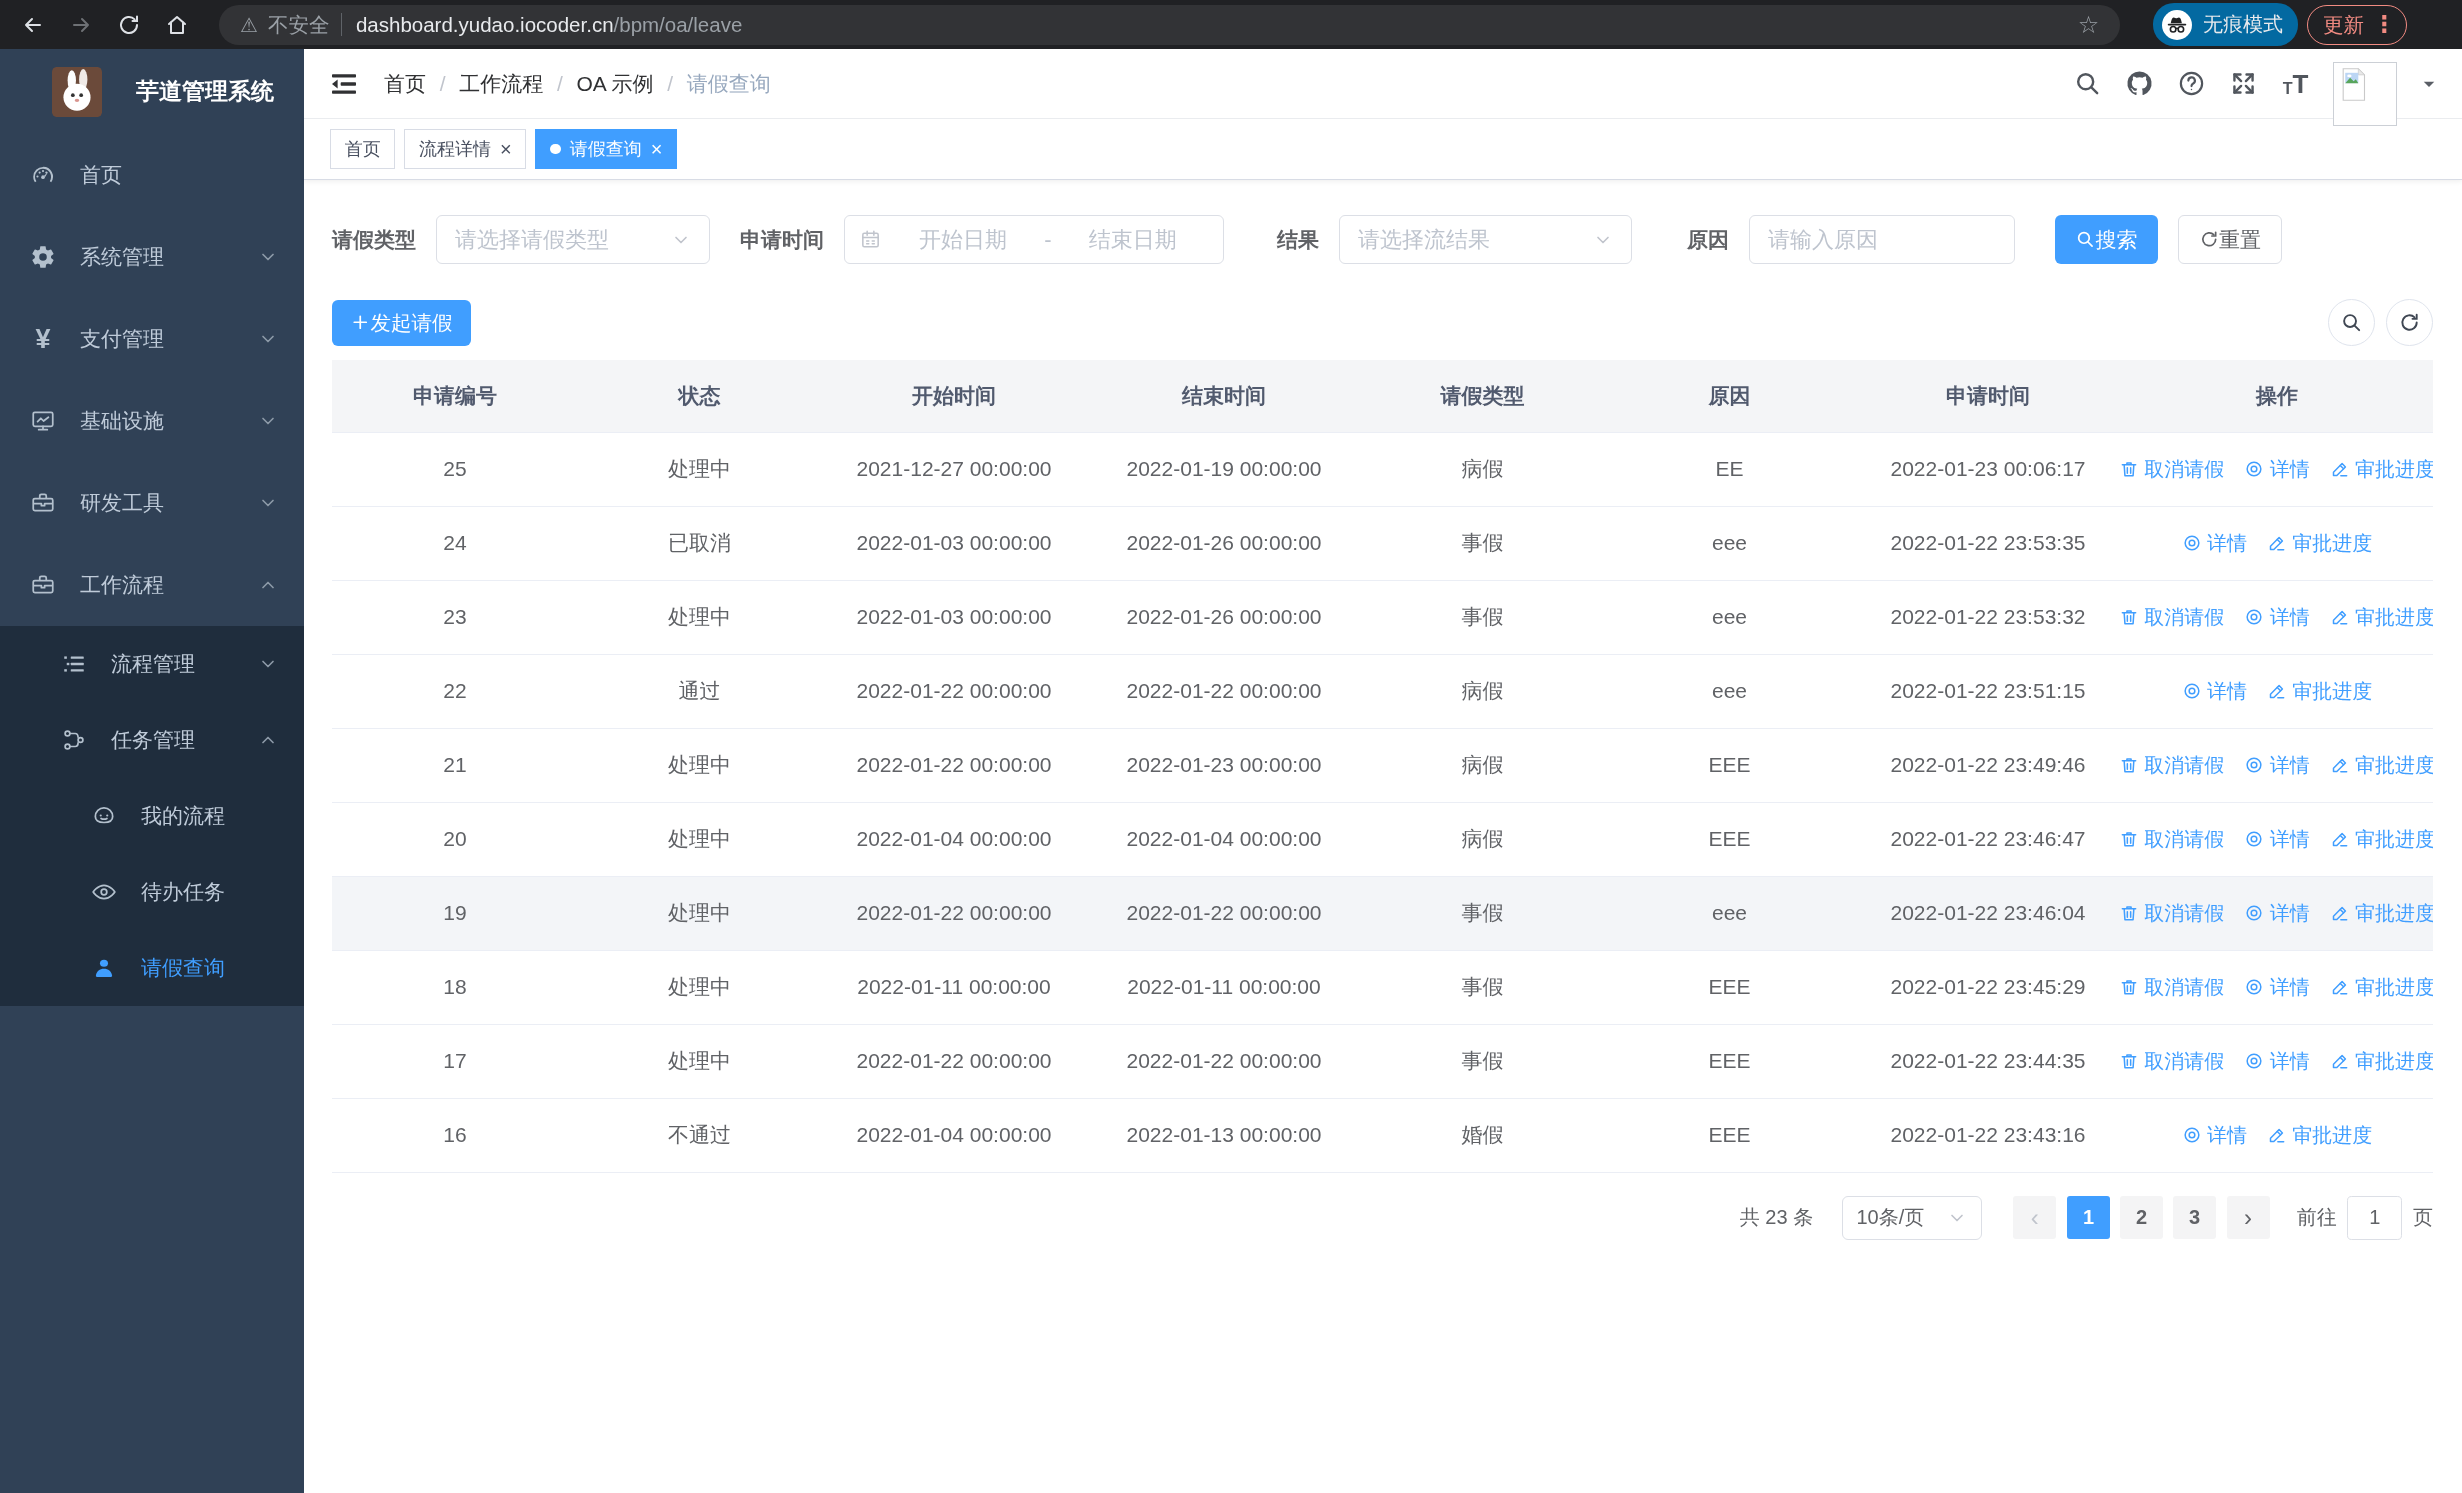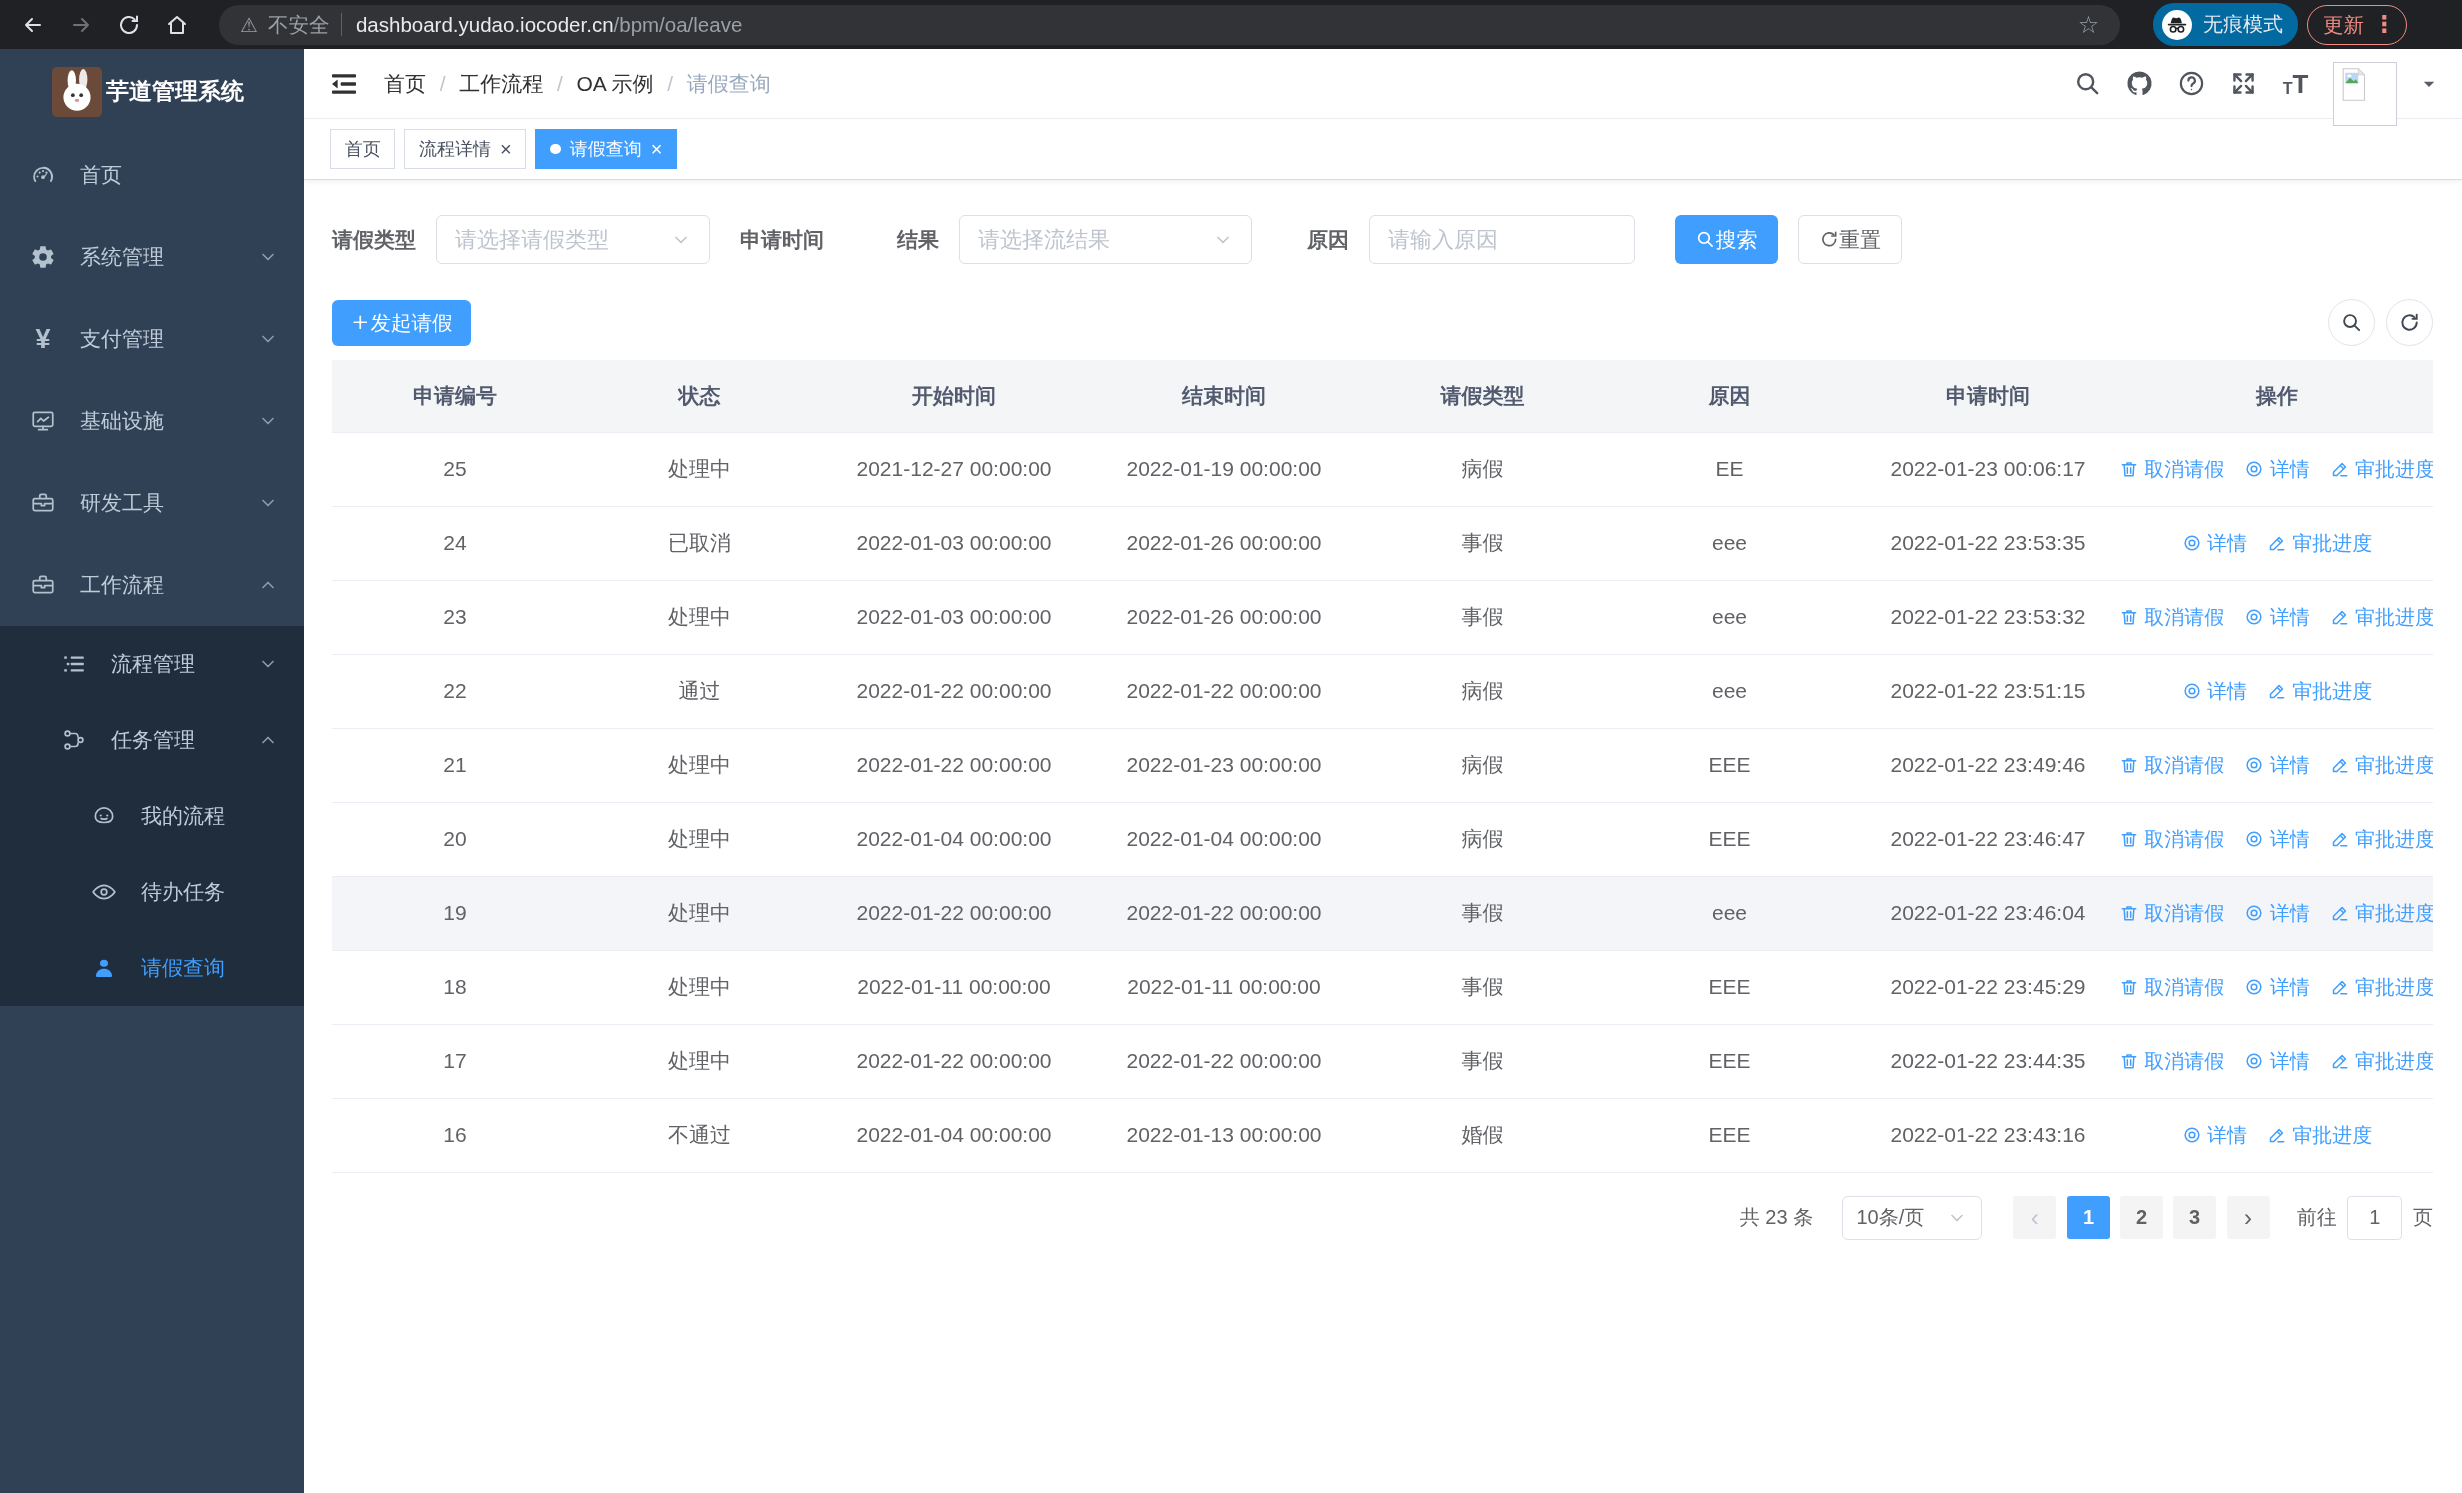--- a/index.html
+++ b/index.html
@@ -26,21 +26,21 @@
   .incog{height:43px;margin-left:33px;border-radius:21px;background:#0369a1;display:flex;
     align-items:center;padding:0 15px 0 9px;gap:10.6px;color:#e8eaed;font-size:20px}
   .incog .iico{width:30px;height:30px}
   .update{height:40px;margin-left:9px;border:1.5px solid #f28b82;border-radius:21px;display:flex;
     align-items:center;padding:0 10.6px 0 15px;gap:9px;color:#f28b82;font-size:20.5px}
   .update .kebab{font-size:23px;font-weight:bold}
 
   
   .app{flex:1;display:flex;min-height:0}
   .sidebar{width:304px;background:#304156;flex:none;display:flex;flex-direction:column;color:#bfcbd9}
-  .logo{height:85px;display:flex;align-items:center;padding-left:52px;gap:4px;flex:none}
+  .logo{height:85px;display:flex;align-items:center;padding-left:52px;gap:34px;flex:none}
   .logo .lavatar{width:50px;height:50px;border-radius:4.6px;overflow:hidden}
   .logo .ltitle{color:#fff;font-size:23px;font-weight:bold;white-space:nowrap}
   .menu{flex:1}
   .mi{display:flex;align-items:center;font-size:21px;cursor:pointer;white-space:nowrap}
   .mi .ico{width:26px;height:26px;margin-right:24px;color:#b3c0cd}
   .mi .ico .glyph{font-size:27px;font-weight:bold}
   .mi .arrow{margin-left:auto;width:20px;height:20px;color:#8d9aa8;margin-right:3px}
   .mi .arrow.up{transform:rotate(180deg)}
   .mi.l1{height:82px;padding:0 23px 0 30px}
   .mi.l2{height:76px;padding:0 23px 0 61px;background:#1f2d3d}
@@ -455,20 +455,32 @@
               <span>请选择请假类型</span>
               <span class="chev" data-icon="chevron-icon">
                   <svg viewBox="0 0 24 24" fill="none" stroke="currentColor" stroke-width="2" stroke-linecap="round" stroke-linejoin="round">
                     <path d="M6 9l6 6 6-6"></path>
                   </svg>
                 </span>
             </div>
           </div>
           <div class="fgroup fg2">
             <label>申请时间</label>
+            <div class="ctrl daterange">
+              <span class="cal" data-icon="calendar-icon">
+                  <svg viewBox="0 0 24 24" fill="none" stroke="currentColor" stroke-width="1.6" stroke-linecap="round">
+                    <rect x="4" y="5.5" width="16" height="14" rx="1.5"></rect>
+                    <path d="M4 10h16M8.5 3.5v4M15.5 3.5v4"></path>
+                    <path d="M8 13.5h2.2M13.8 13.5H16M8 16.5h2.2M13.8 16.5H16"></path>
+                  </svg>
+                </span>
+              <span class="ph">开始日期</span>
+              <span class="rsep">-</span>
+              <span class="ph">结束日期</span>
+            </div>
           </div>
           <div class="fgroup fg3">
             <label>结果</label>
             <div class="ctrl sel w-result">
               <span>请选择流结果</span>
               <span class="chev" data-icon="chevron-icon">
                   <svg viewBox="0 0 24 24" fill="none" stroke="currentColor" stroke-width="2" stroke-linecap="round" stroke-linejoin="round">
                     <path d="M6 9l6 6 6-6"></path>
                   </svg>
                 </span>

